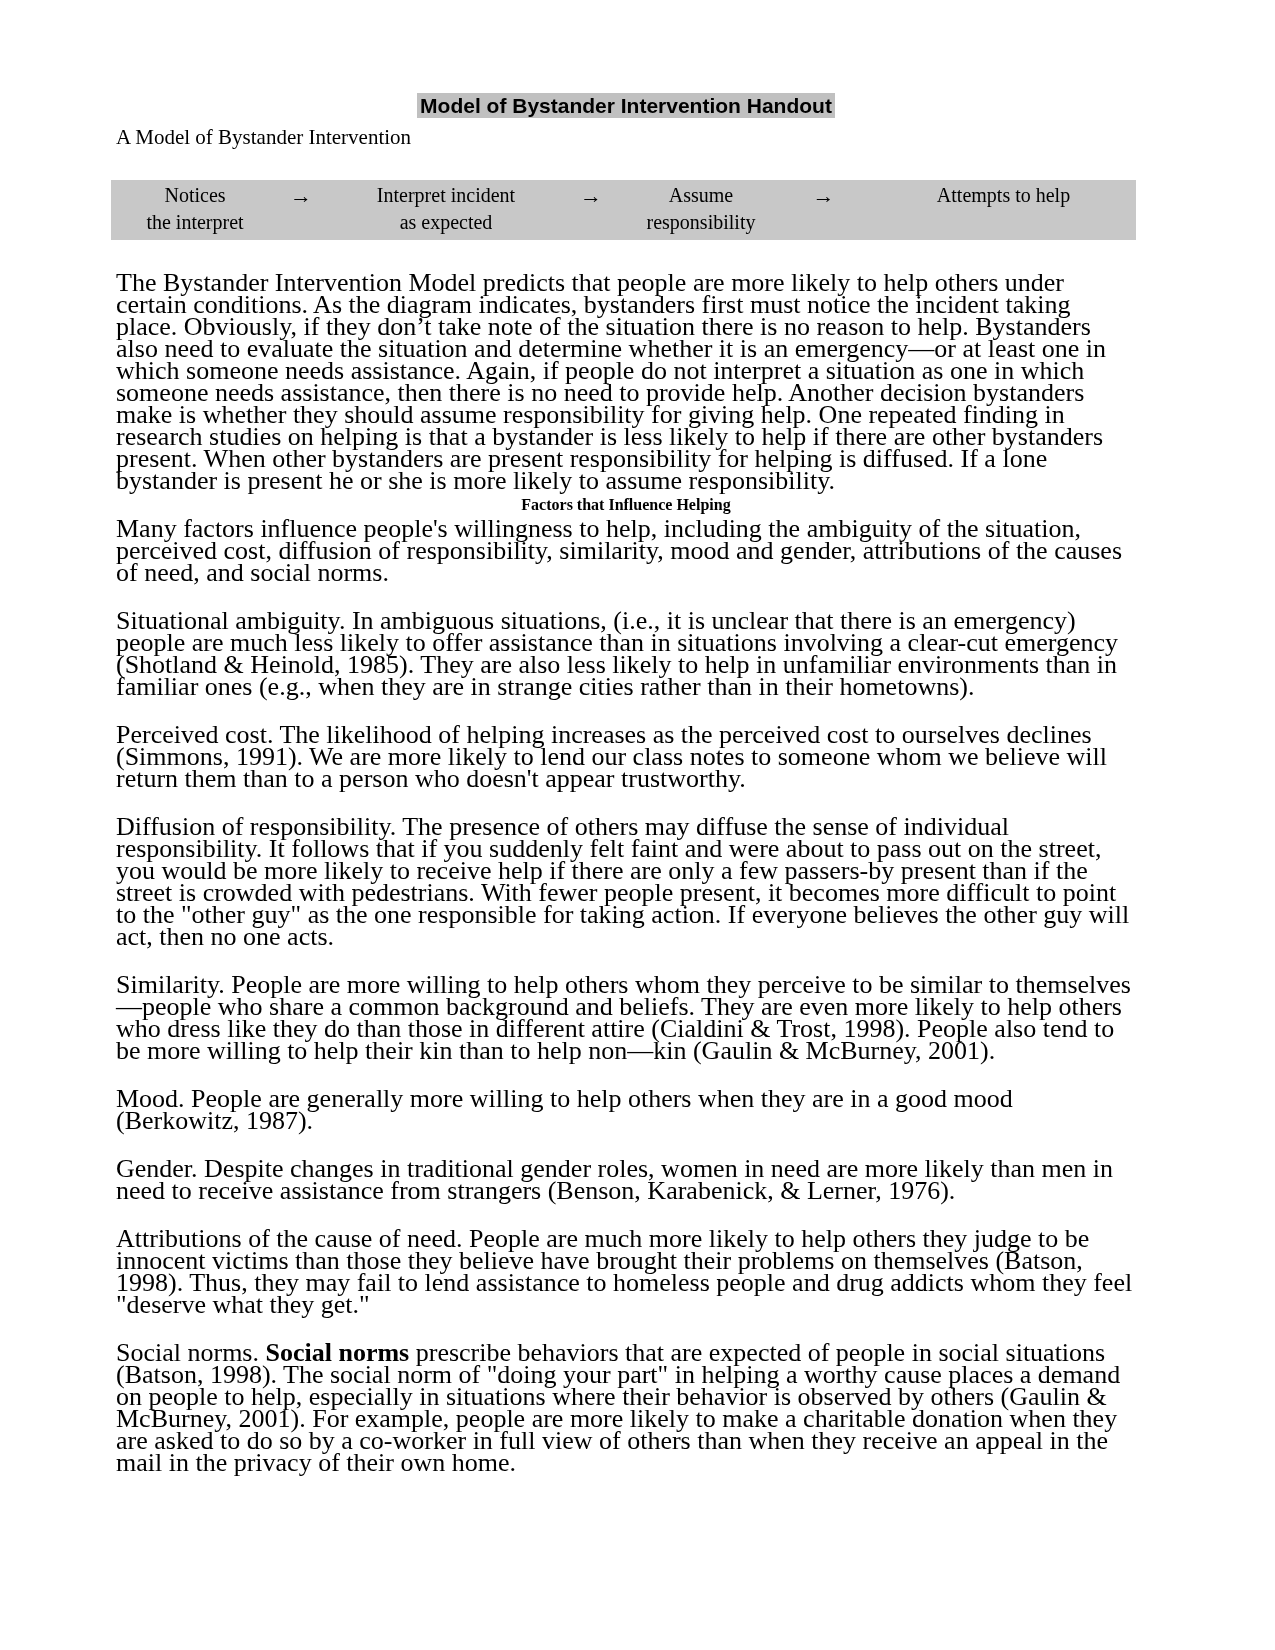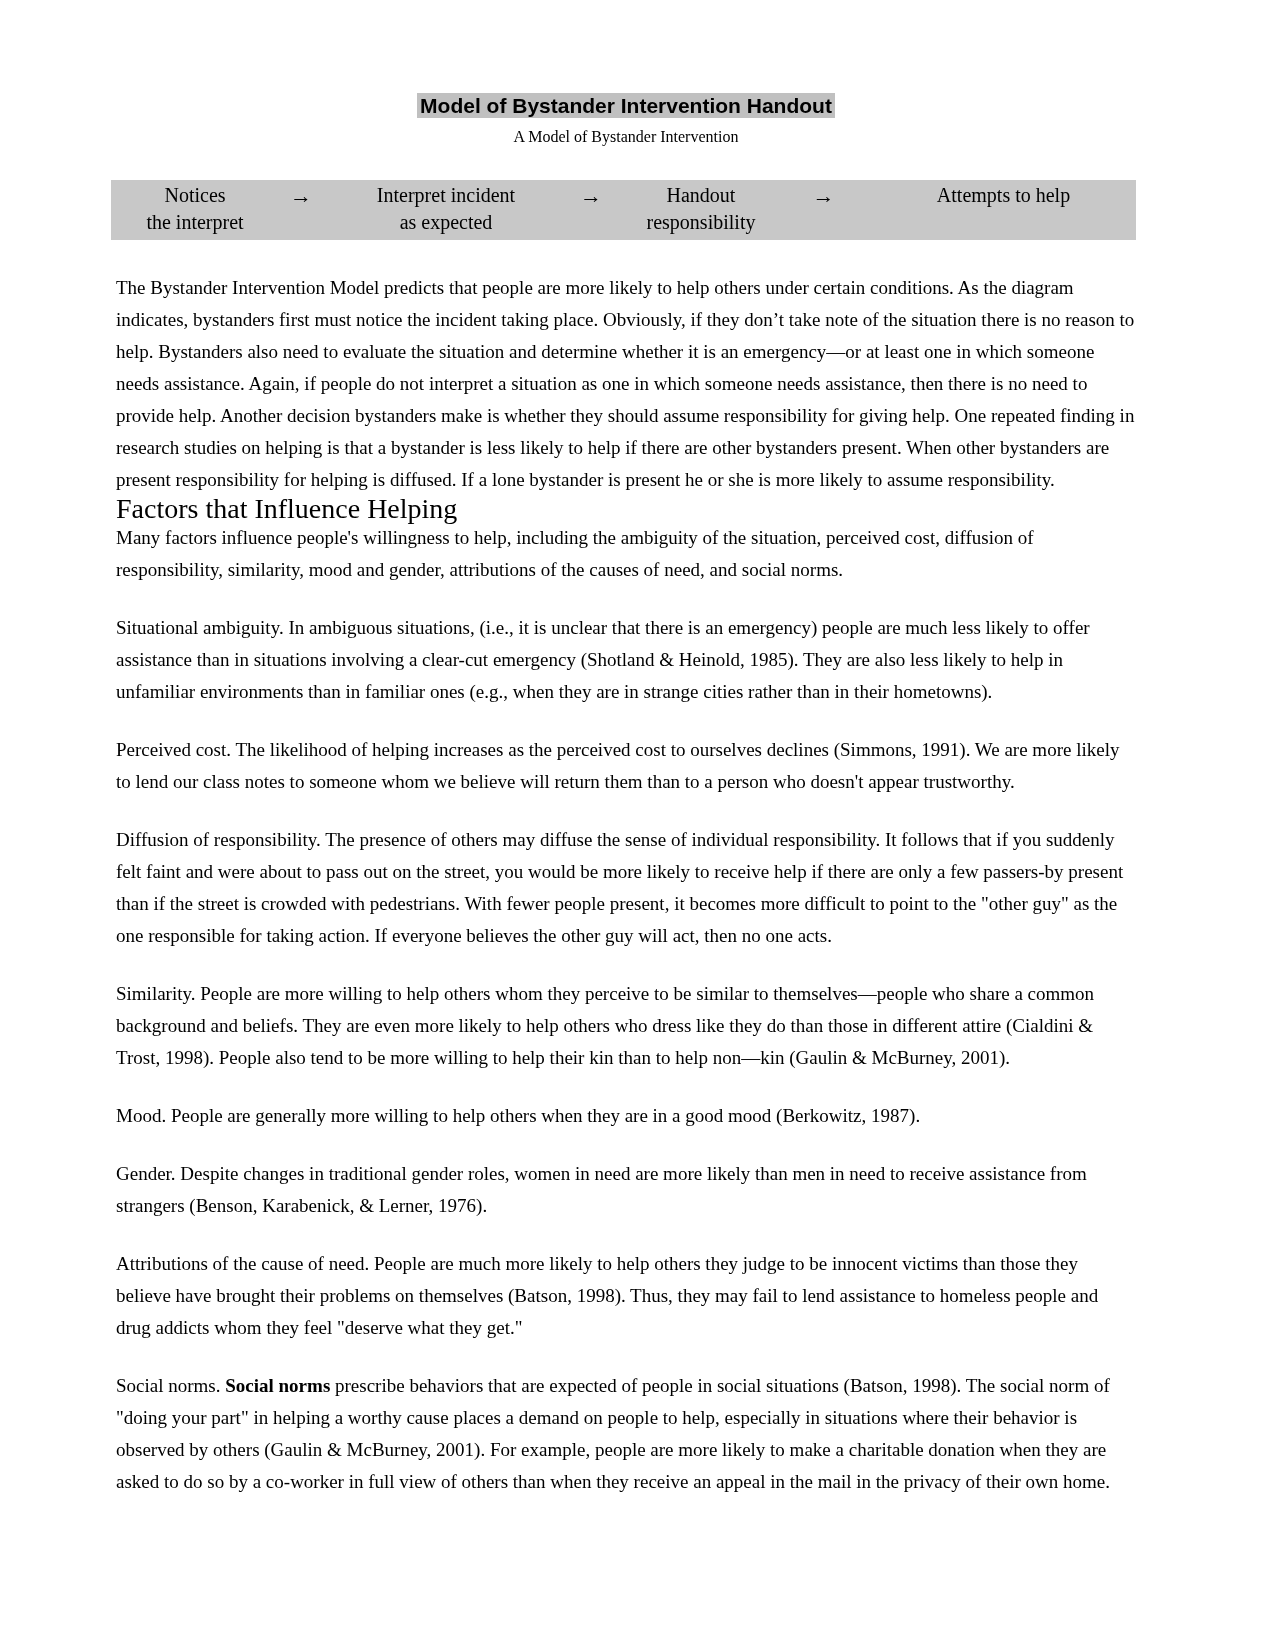--- a/index.html
+++ b/index.html
@@ -22,22 +22,22 @@
     font-family: "Liberation Sans", sans-serif;
     font-size: 21px;
     font-weight: bold;
     line-height: 24px;
   }
   .doc-title .highlight {
     background: #c0c0c0;
     padding: 1px 3px;
   }
   .doc-subtitle {
-    text-align: center;
-    font-size: 16px;
+    text-align: left;
+    font-size: 21px;
     line-height: 26px;
     margin-top: 6px;
   }
   .flow-banner {
     margin-top: 30px;
     margin-left: -5px;
     width: 1025px;
     background: #c8c8c8;
     display: grid;
     grid-template-columns: 142px 70px 220px 70px 150px 95px 1fr;
@@ -45,29 +45,30 @@
     font-size: 20px;
     line-height: 27px;
   }
   .flow-step { text-align: center; }
   .flow-arrow {
     text-align: center;
     font-size: 22px;
     line-height: 27px;
   }
   .para {
-    font-size: 19px;
-    line-height: 32px;
+    font-size: 26px;
+    line-height: 22px;
     margin-top: 26px;
   }
   .para.first { margin-top: 32px; }
   .para.tight { margin-top: 0; }
   .section-heading {
-    font-size: 28px;
-    font-weight: normal;
+    font-size: 16px;
+    font-weight: bold;
+    text-align: center;
     line-height: 26px;
     margin-top: 0;
   }
   .bold { font-weight: bold; }
 </style>
 </head>
 <body>
 
 <div class="page">
 
@@ -82,21 +83,21 @@
       <div>Notices</div>
       <div>the interpret</div>
     </div>
     <div class="flow-arrow">→</div>
     <div class="flow-step">
       <div>Interpret incident</div>
       <div>as expected</div>
     </div>
     <div class="flow-arrow">→</div>
     <div class="flow-step">
-      <div>Handout</div>
+      <div>Assume</div>
       <div>responsibility</div>
     </div>
     <div class="flow-arrow">→</div>
     <div class="flow-step">
       <div>Attempts to help</div>
     </div>
   </div>
 
   <p class="para first">The Bystander Intervention Model predicts that people are more likely to help others under certain conditions. As the diagram indicates, bystanders first must notice the incident taking place. Obviously, if they don’t take note of the situation there is no reason to help. Bystanders also need to evaluate the situation and determine whether it is an emergency—or at least one in which someone needs assistance. Again, if people do not interpret a situation as one in which someone needs assistance, then there is no need to provide help. Another decision bystanders make is whether they should assume responsibility for giving help. One repeated finding in research studies on helping is that a bystander is less likely to help if there are other bystanders present. When other bystanders are present responsibility for helping is diffused. If a lone bystander is present he or she is more likely to assume responsibility.</p>
 

